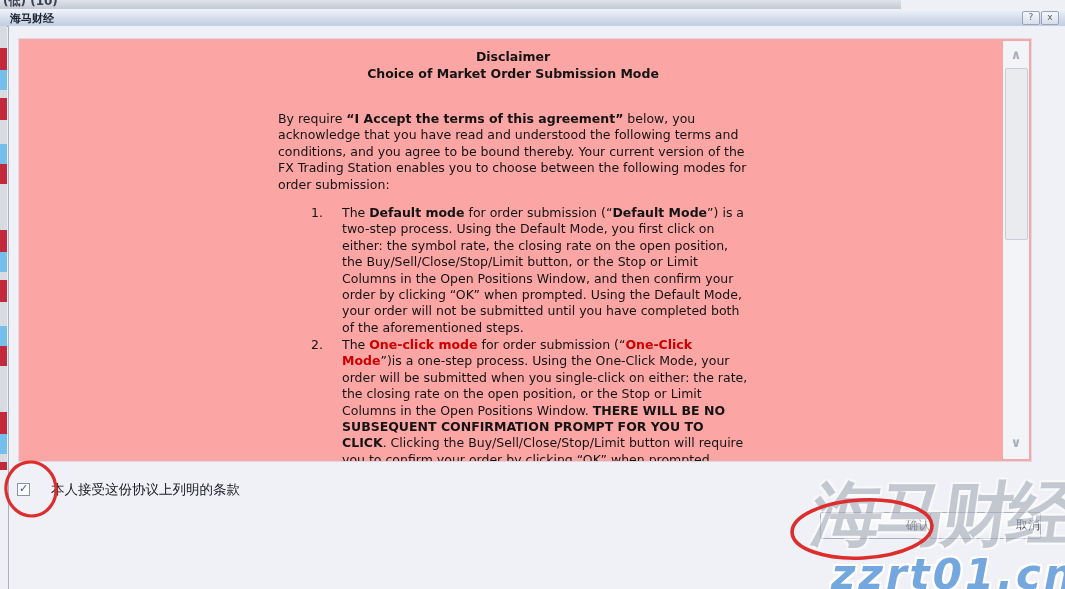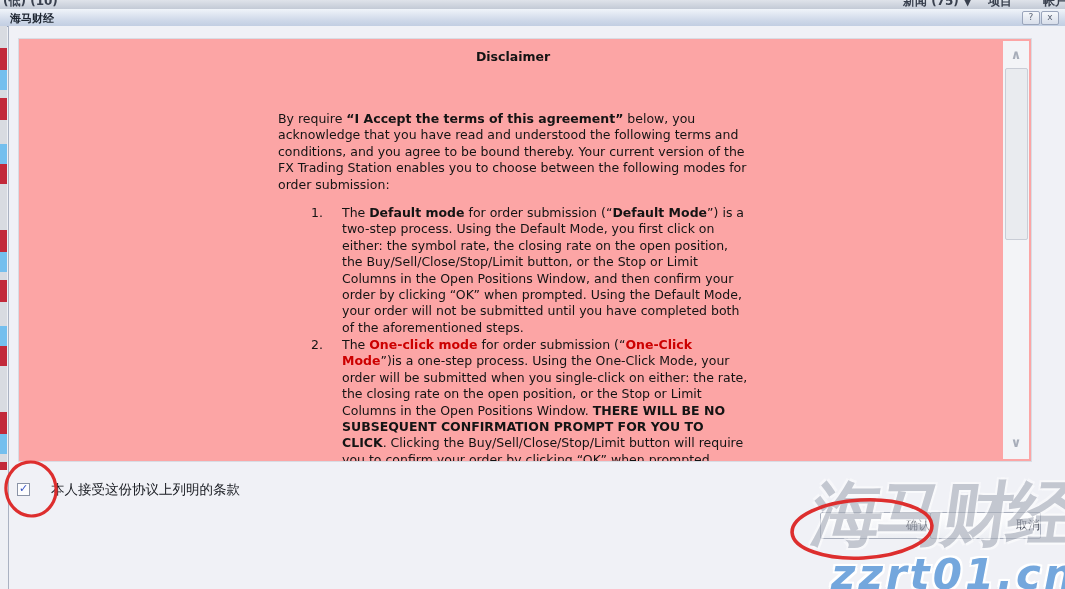--- a/index.html
+++ b/index.html
@@ -3,21 +3,21 @@
 <meta charset="utf-8">
 <style>
   html,body{margin:0;padding:0;}
   body{
     width:1065px;height:589px;position:relative;overflow:hidden;
     font-family:"DejaVu Sans","Liberation Sans",sans-serif;
     background:#eef0f5;
   }
   
   .top-strip{
-    position:absolute;left:0;top:0;width:1065px;height:9px;
+    position:absolute;left:0;top:0;width:901px;height:9px;
     background:linear-gradient(#dfe3ea,#c3cad6);
     border-bottom:1px solid #9aa3b4;
     overflow:hidden;z-index:1;
   }
   .top-strip .frag{
     position:absolute;top:-7px;font-size:12px;font-weight:bold;color:#39404e;white-space:nowrap;
   }
   .frag-left{left:3px;}
   .frag-news{left:903px;}
   .frag-project{left:988px;}
@@ -155,20 +155,21 @@
   <span class="tb-btn tb-close">x</span>
 </div>
 
 <div class="dialog-body"></div>
 
 <div class="left-sliver"></div>
 
 <div class="panel">
   <div class="content">
     <div class="h-center h1">Disclaimer</div>
+    <div class="h-center h2">Choice of Market Order Submission Mode</div>
     <div class="intro"><span>By require </span><span style="font-weight: bold; margin-top: 24px;">“I Accept the terms of this agreement”</span><span> below, you acknowledge that you have read and understood the following terms and conditions, and you agree to be bound thereby. Your current version of the FX Trading Station enables you to choose between the following modes for order submission:</span></div>
     <div class="list-item item1">
       <span class="li-num">1.</span>
       <span class="li-text"><span>The </span><span style="font-weight: bold;">Default mode</span><span> for order submission (“</span><span style="font-weight: bold;">Default Mode</span><span>”) is a two-step process.  Using the Default Mode, you first click on either:  the symbol rate, the closing rate on the open position, the Buy/Sell/Close/Stop/Limit button, or the Stop or Limit Columns in the Open Positions Window, and then confirm your order by clicking “OK” when prompted.  Using the Default Mode, your order will not be submitted until you have completed both of the aforementioned steps.</span></span>
     </div>
     <div class="list-item item2">
       <span class="li-num">2.</span>
       <span class="li-text"><span>The </span><span style="font-weight: bold; color: rgb(204, 0, 0);">One-click mode</span><span> for order submission (“</span><span style="font-weight: bold; color: rgb(204, 0, 0);">One-Click Mode</span><span>”)is a one-step process.  Using the One-Click Mode, your order will be submitted when you single-click on either:  the rate, the closing rate on the open position, or the Stop or Limit Columns in the Open Positions Window.  </span><span style="font-weight: bold;">THERE WILL BE NO SUBSEQUENT CONFIRMATION PROMPT FOR YOU TO CLICK</span><span>. Clicking the Buy/Sell/Close/Stop/Limit button will require you to confirm your order by clicking “OK” when prompted, regardless of your order submission mode</span></span>
     </div>
   </div>

